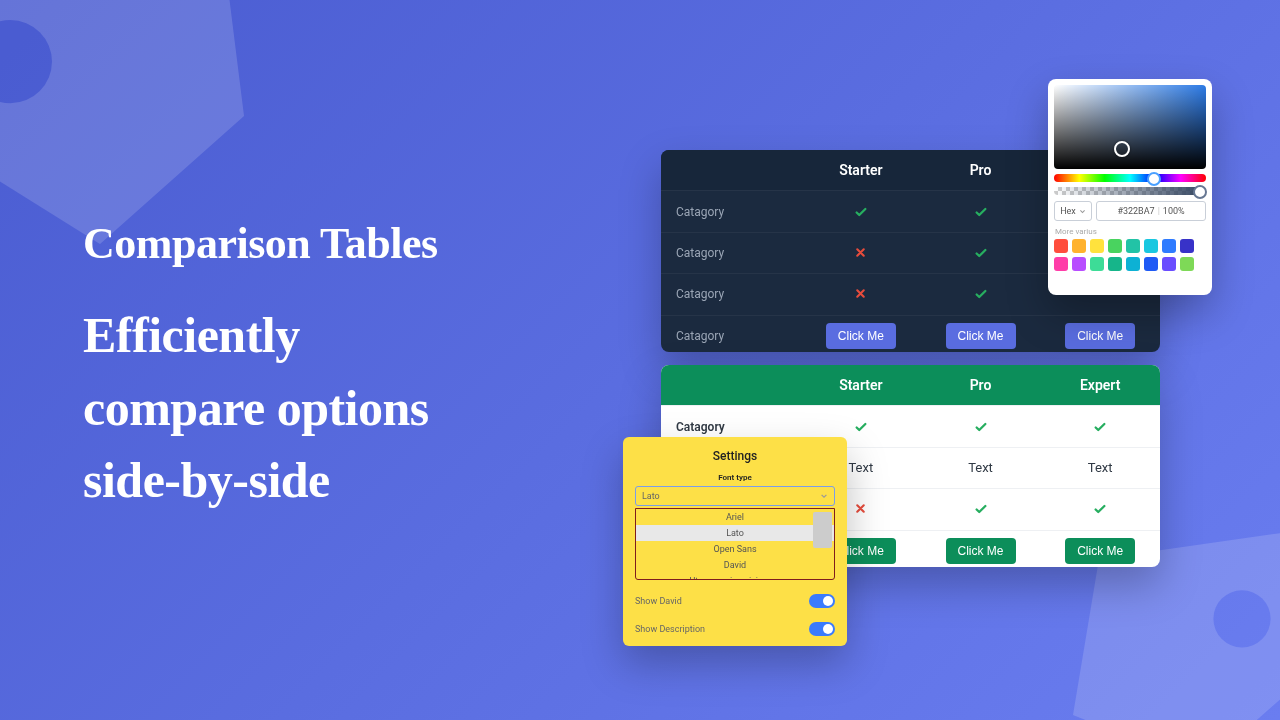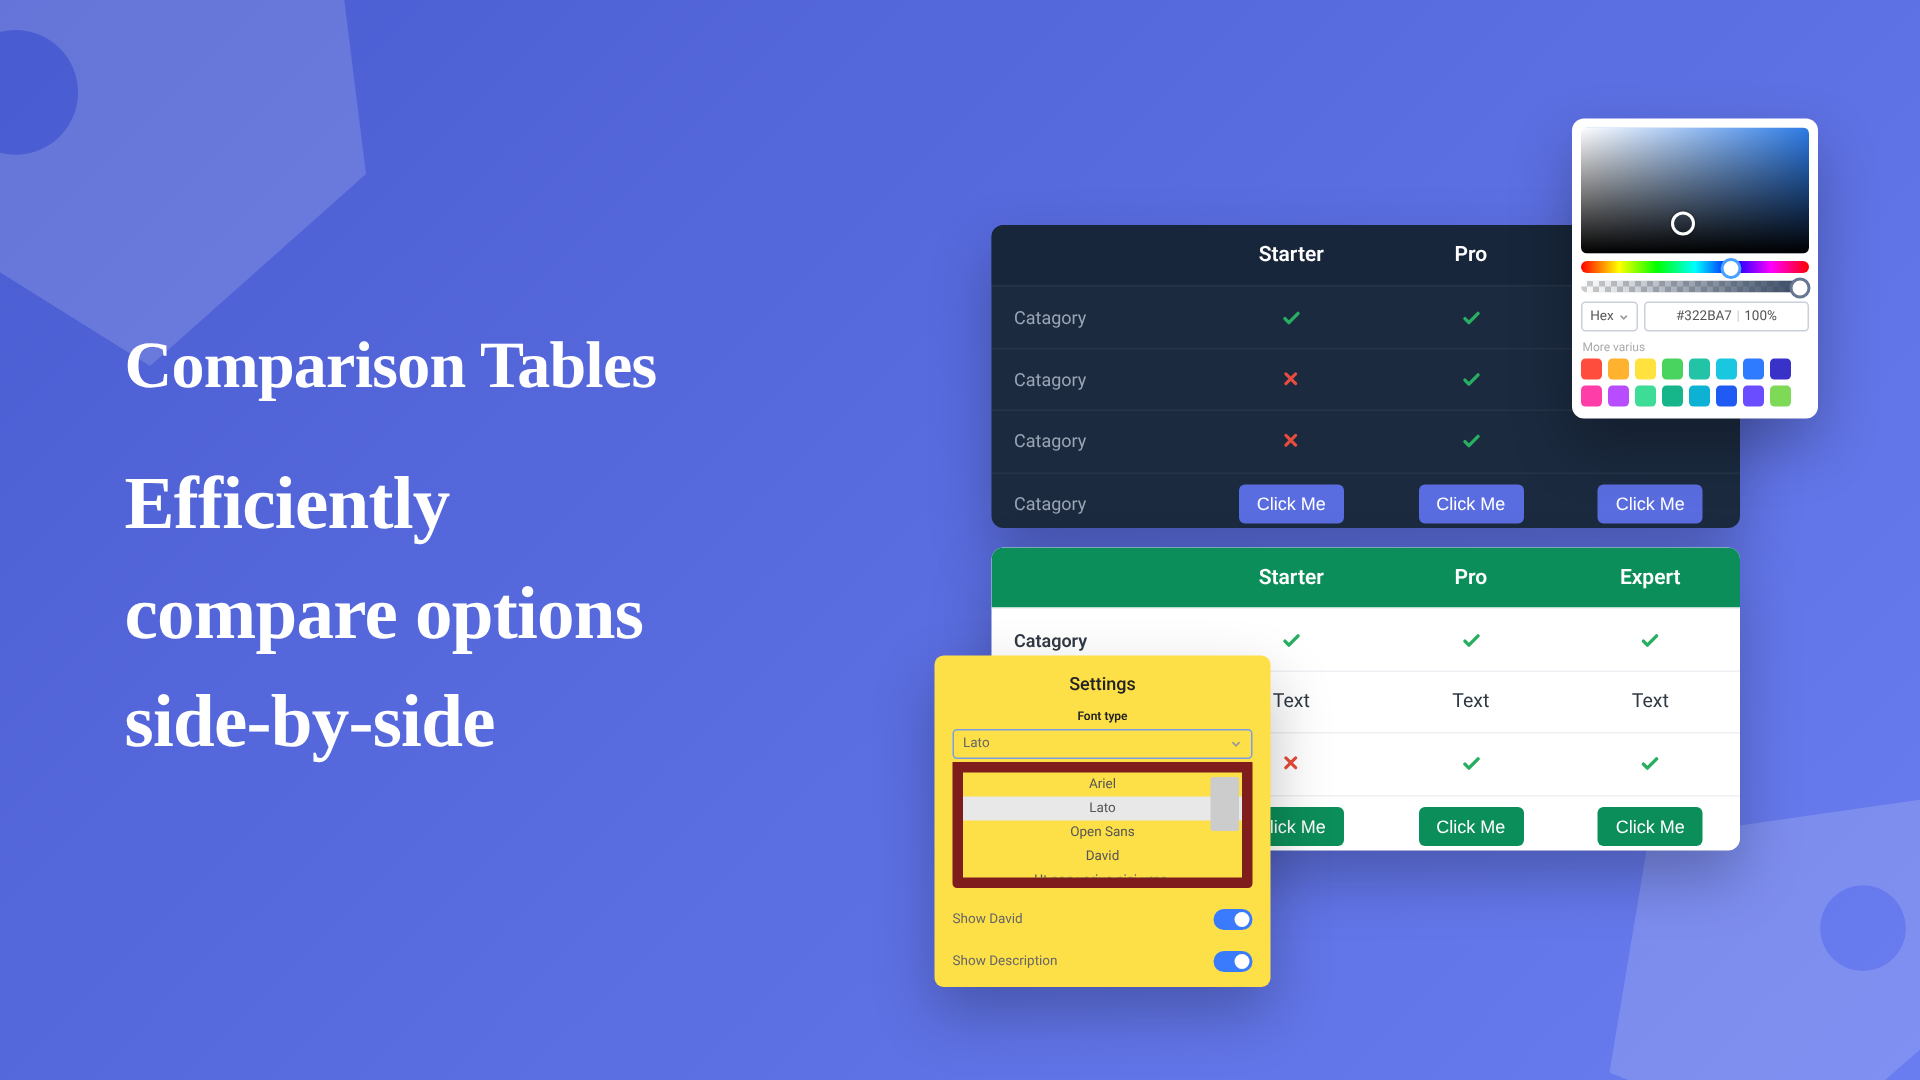--- a/index.html
+++ b/index.html
@@ -38,30 +38,30 @@
 .ic{width:14px;height:14px;display:inline-block;}
 .ic-check{color:#27ae60;}
 .tbl-dark .ic-check{color:#27ae60;}
 .ic-cross{color:#e74c3c;}
 
 
 .settings{position:absolute;left:623px;top:437px;width:200px;background:#fde047;border-radius:6px;box-shadow:0 18px 40px rgba(0,0,0,.25);padding:12px 12px 10px 12px;font-size:10px;color:#444;text-align:center;}
 .settings h4{margin:0 0 10px 0;font-size:12px;font-weight:500;color:#222;}
 .settings .lbl{font-size:8px;font-weight:600;color:#222;margin-bottom:4px;}
 .settings .select{border:1px solid #7b9de8;border-radius:3px;height:18px;display:flex;align-items:center;justify-content:space-between;padding:0 6px;font-size:9px;color:#666;margin-bottom:2px;}
-.settings .opts{border:7px solid #7f1d1d;border-bottom-left-radius:3px;border-bottom-right-radius:3px;font-size:9px;max-height:70px;overflow:hidden;position:relative;}
+.settings .opts{border:1px solid #7f1d1d;border-bottom-left-radius:3px;border-bottom-right-radius:3px;font-size:9px;max-height:70px;overflow:hidden;position:relative;}
 .settings .opts div{padding:3px 8px;color:#555;}
 .settings .opts .sel{background:#e8e8e8;}
 .settings .opts .scroll{position:absolute;right:2px;top:3px;width:3px;height:30px;background:#ccc;border-radius:2px;}
 .settings .togrow{display:flex;justify-content:space-between;align-items:center;margin-top:14px;font-size:9px;color:#666;}
 .toggle{width:26px;height:14px;border-radius:7px;background:#3a7bfd;position:relative;}
 .toggle:after{content:"";position:absolute;right:2px;top:2px;width:10px;height:10px;background:#fff;border-radius:50%;}
 
 
-.picker{position:absolute;left:1048px;top:79px;width:152px;background:#fff;border-radius:8px;box-shadow:0 18px 40px rgba(0,0,0,.28);padding:6px 6px 8px 6px;}
+.picker{position:absolute;left:1048px;top:79px;width:152px;background:#fff;border-radius:8px;box-shadow:0 18px 40px rgba(0,0,0,.28);padding:6px 6px 24px 6px;}
 .picker .grad{height:84px;border-radius:4px;background:
   linear-gradient(to top,#000,transparent),
   linear-gradient(to right,#fff,transparent),
   #2d7be6;
   position:relative;}
 .picker .grad .ring{position:absolute;left:60px;top:56px;width:12px;height:12px;border:2px solid #fff;border-radius:50%;box-shadow:0 0 2px rgba(0,0,0,.6);}
 .picker .hue{height:8px;border-radius:4px;margin-top:5px;background:linear-gradient(to right,#f00,#ff0,#0f0,#0ff,#00f,#f0f,#f00);position:relative;}
 .picker .hue .knob{position:absolute;right:45px;top:-2px;width:10px;height:10px;background:#fff;border:2px solid #4aa0ff;border-radius:50%;}
 .picker .alpha{height:8px;border-radius:4px;margin-top:5px;position:relative;
   background:

